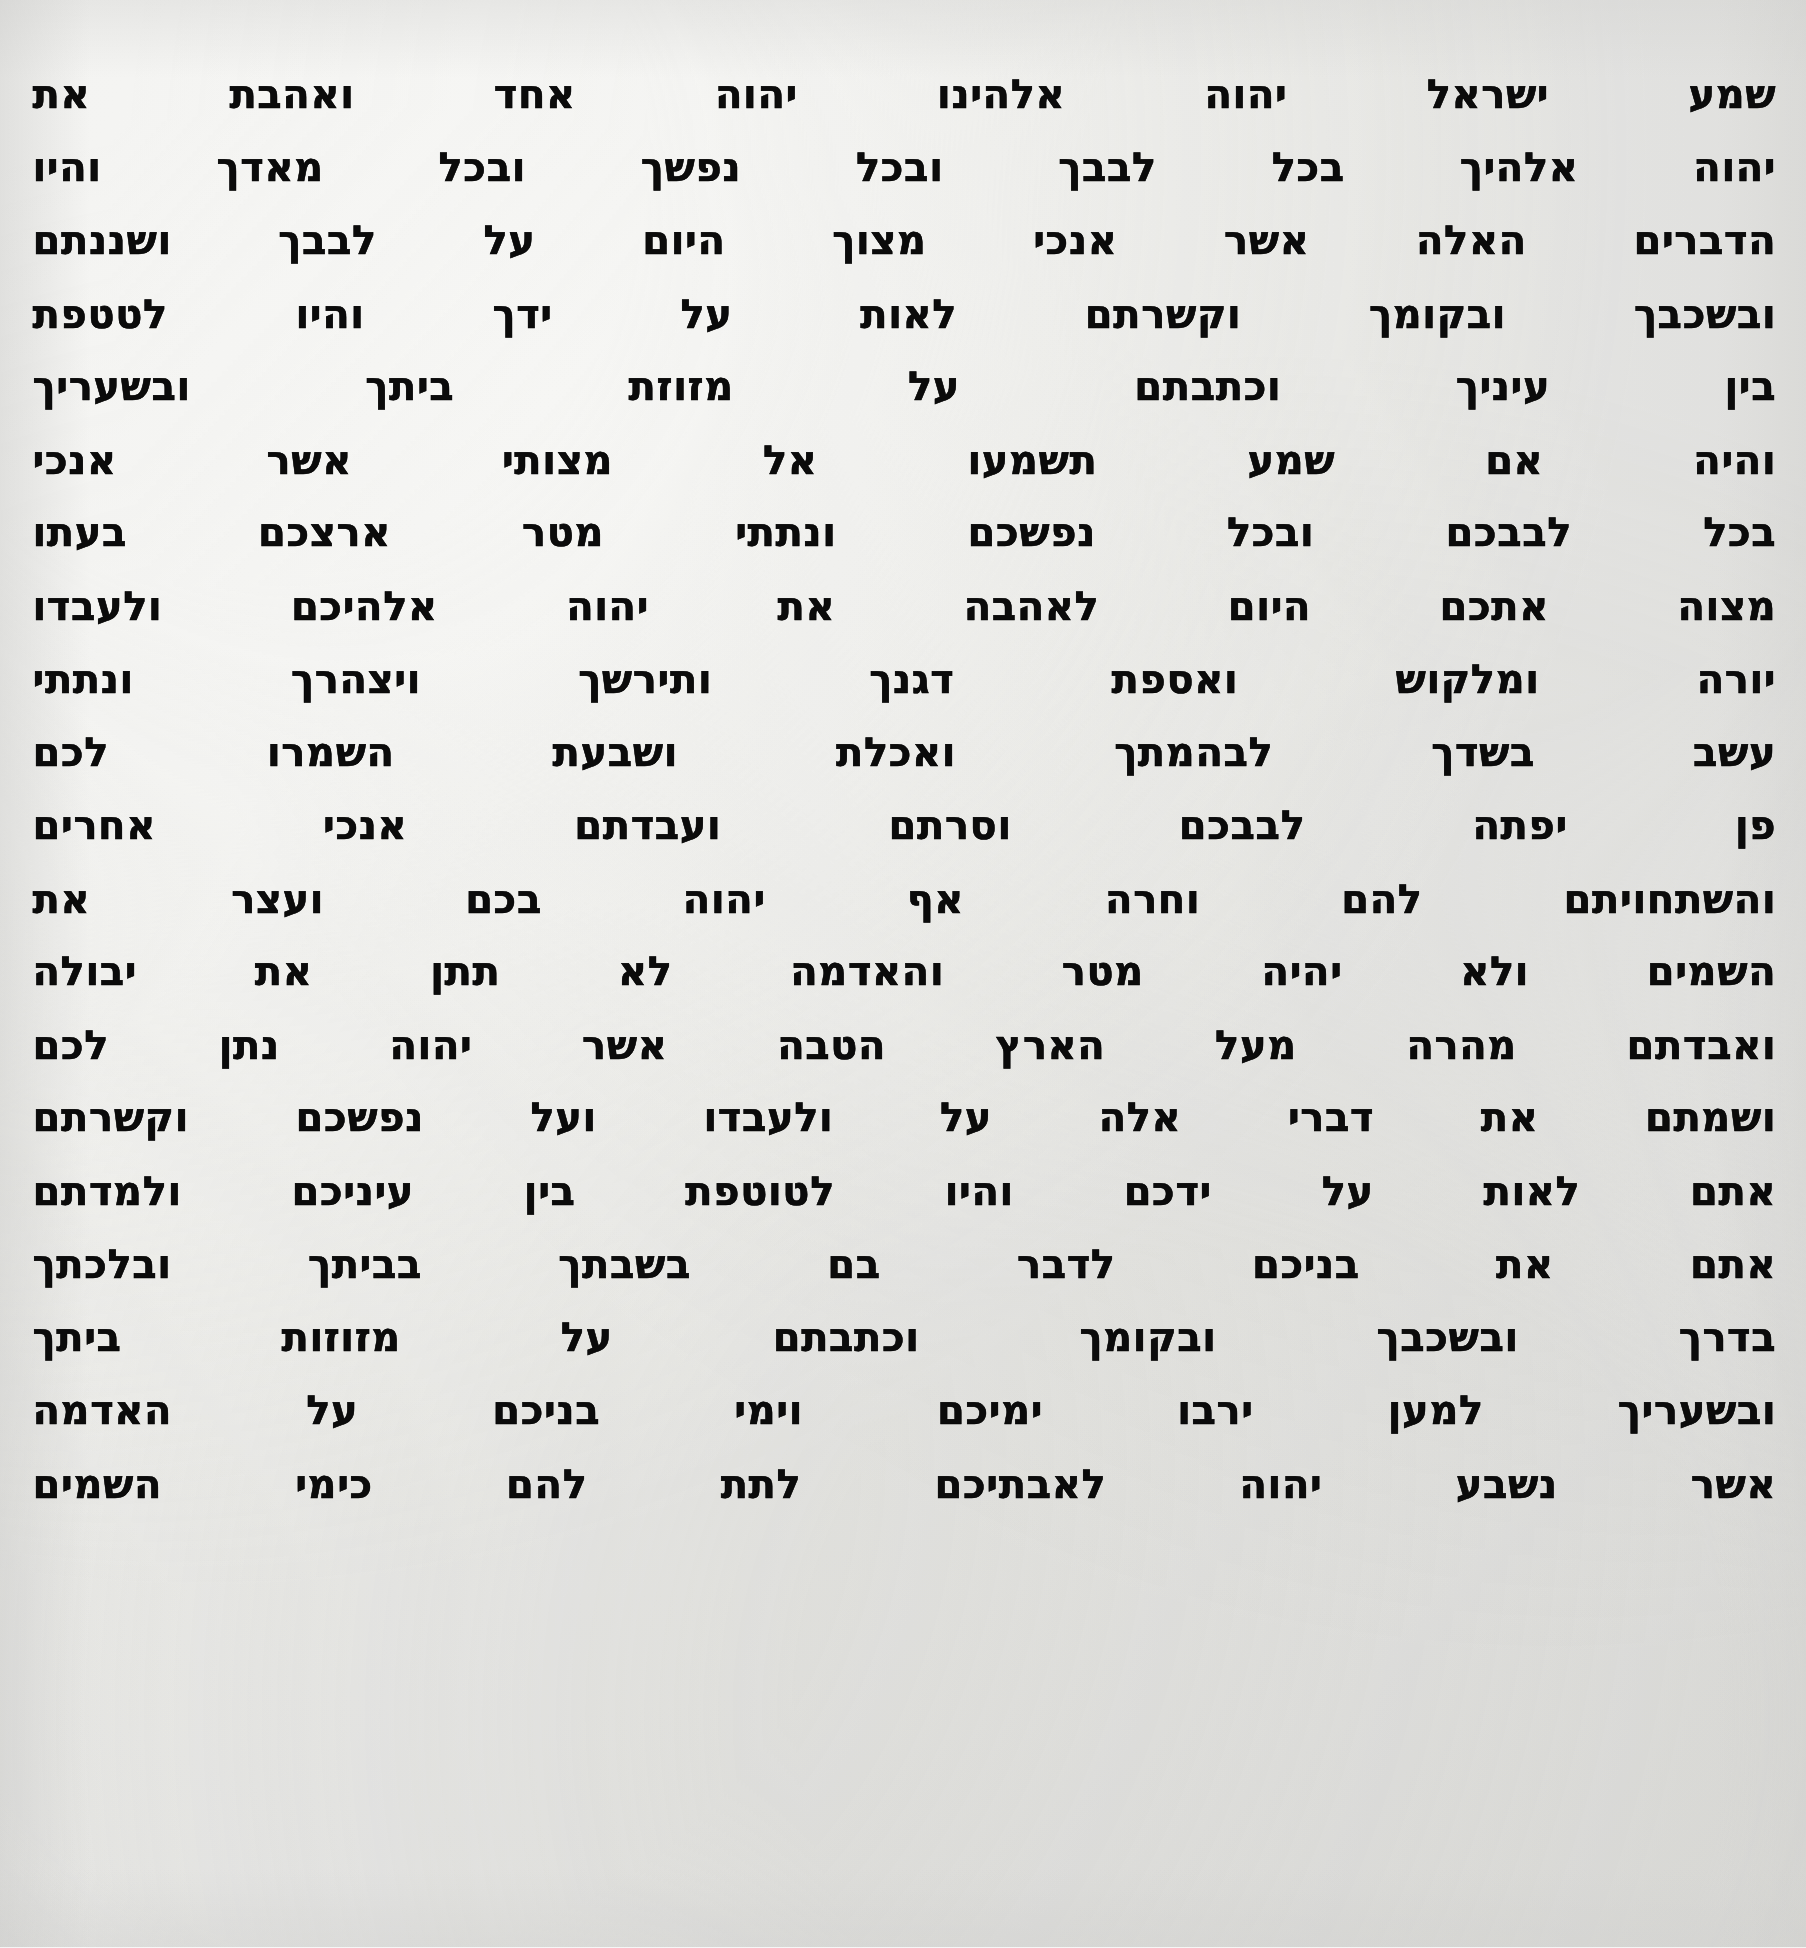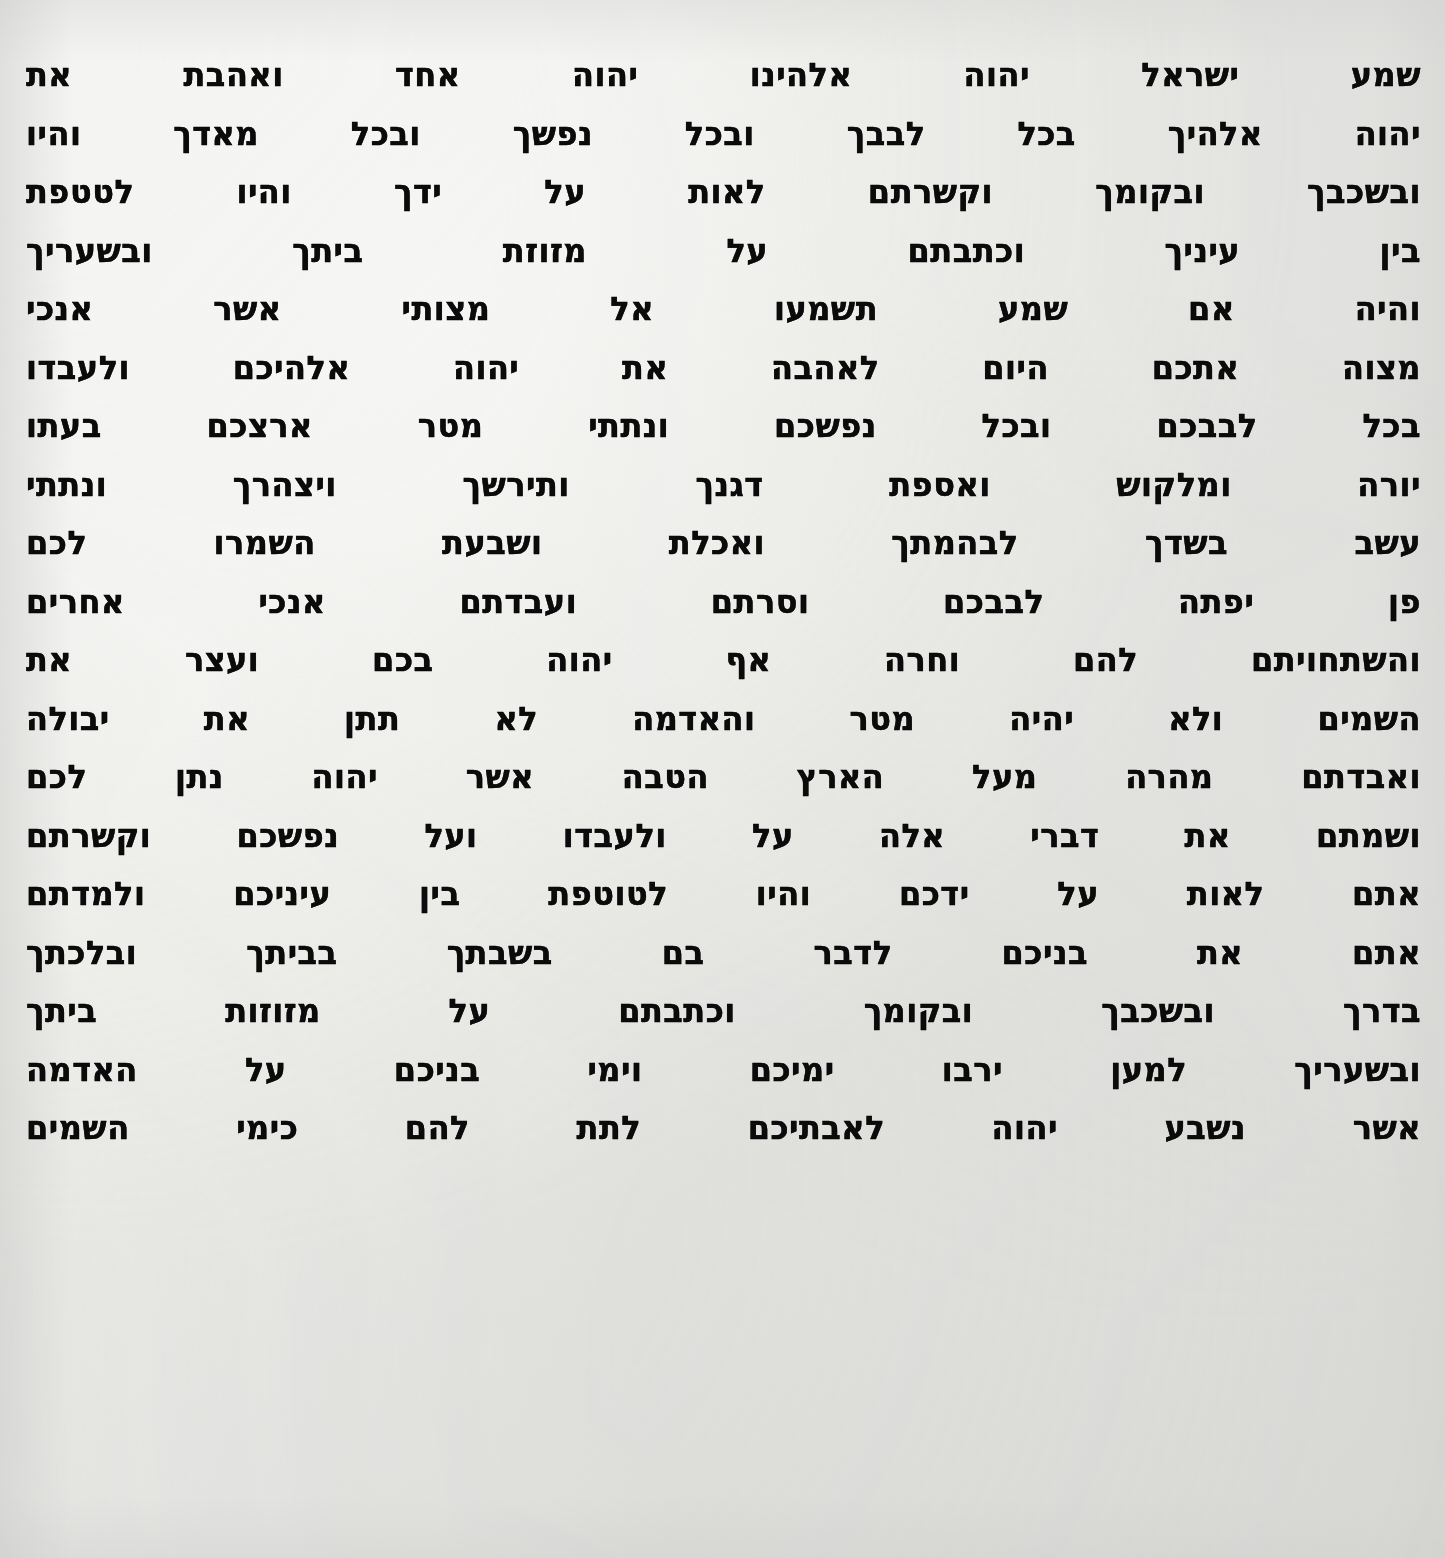--- a/index.html
+++ b/index.html
@@ -79,25 +79,26 @@
   }
 </style>
 </head>
 <body>
 
 <div class="parchment">
 
   <div class="text-block">
     <span class="line first">שמע ישראל יהוה אלהינו יהוה אחד ואהבת את</span>
     <span class="line">יהוה אלהיך בכל לבבך ובכל נפשך ובכל מאדך והיו</span>
+    <span class="line">הדברים האלה אשר אנכי מצוך היום על לבבך ושננתם</span>
     <span class="line">ובשכבך ובקומך וקשרתם לאות על ידך והיו לטטפת</span>
     <span class="line">בין עיניך וכתבתם על מזוזת ביתך ובשעריך</span>
     <span class="line">והיה אם שמע תשמעו אל מצותי אשר אנכי</span>
+    <span class="line">בכל לבבכם ובכל נפשכם ונתתי מטר ארצכם בעתו</span>
     <span class="line">מצוה אתכם היום לאהבה את יהוה אלהיכם ולעבדו</span>
-    <span class="line">בכל לבבכם ובכל נפשכם ונתתי מטר ארצכם בעתו</span>
     <span class="line">יורה ומלקוש ואספת דגנך ותירשך ויצהרך ונתתי</span>
     <span class="line">עשב בשדך לבהמתך ואכלת ושבעת השמרו לכם</span>
     <span class="line">פן יפתה לבבכם וסרתם ועבדתם אנכי אחרים</span>
     <span class="line">והשתחויתם להם וחרה אף יהוה בכם ועצר את</span>
     <span class="line">השמים ולא יהיה מטר והאדמה לא תתן את יבולה</span>
     <span class="line">ואבדתם מהרה מעל הארץ הטבה אשר יהוה נתן לכם</span>
     <span class="line">ושמתם את דברי אלה על ולעבדו ועל נפשכם וקשרתם</span>
     <span class="line">אתם לאות על ידכם והיו לטוטפת בין עיניכם ולמדתם</span>
     <span class="line">אתם את בניכם לדבר בם בשבתך בביתך ובלכתך</span>
     <span class="line">בדרך ובשכבך ובקומך וכתבתם על מזוזות ביתך</span>

